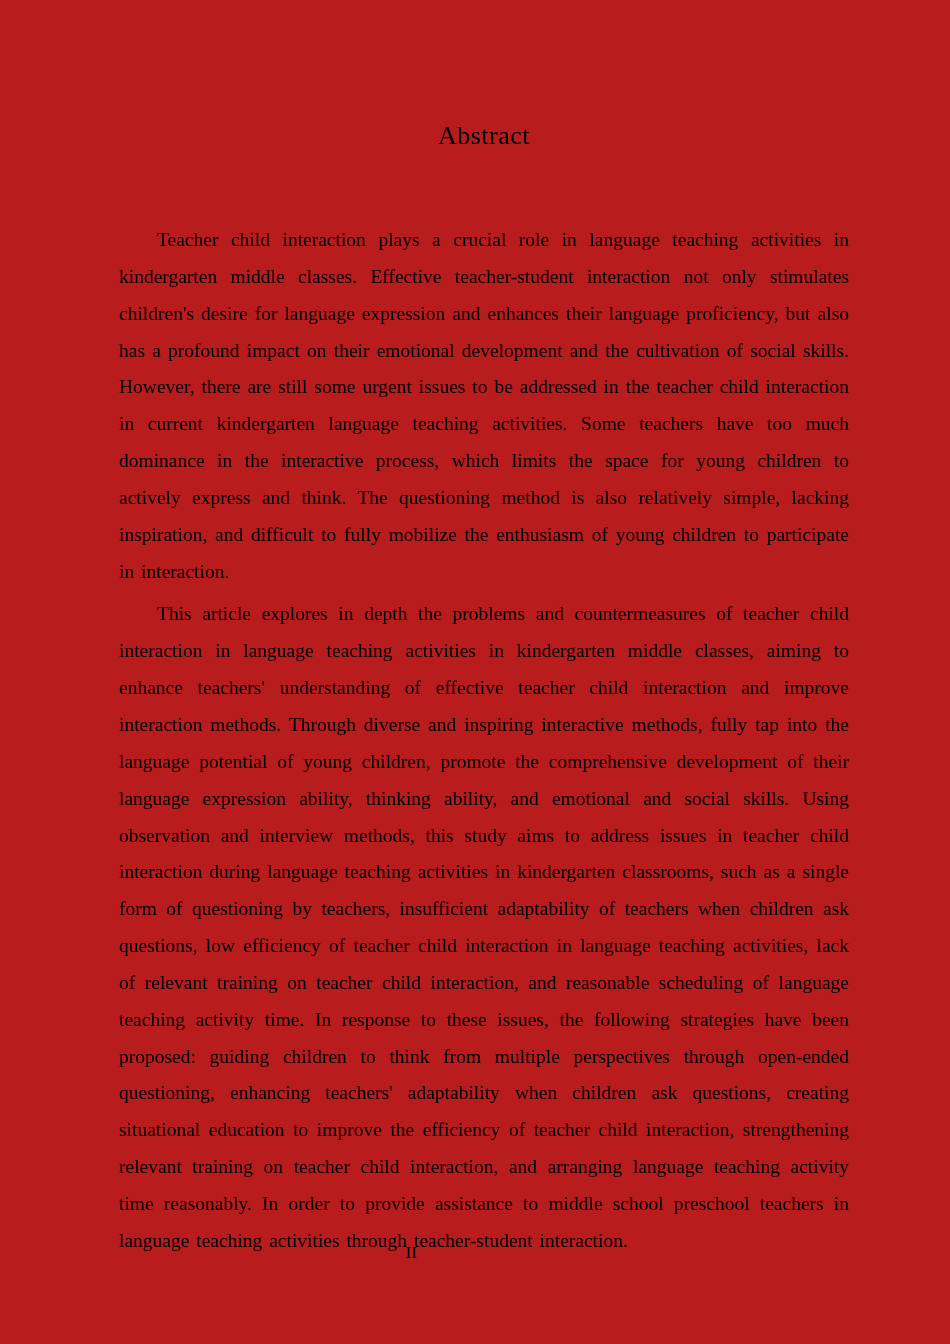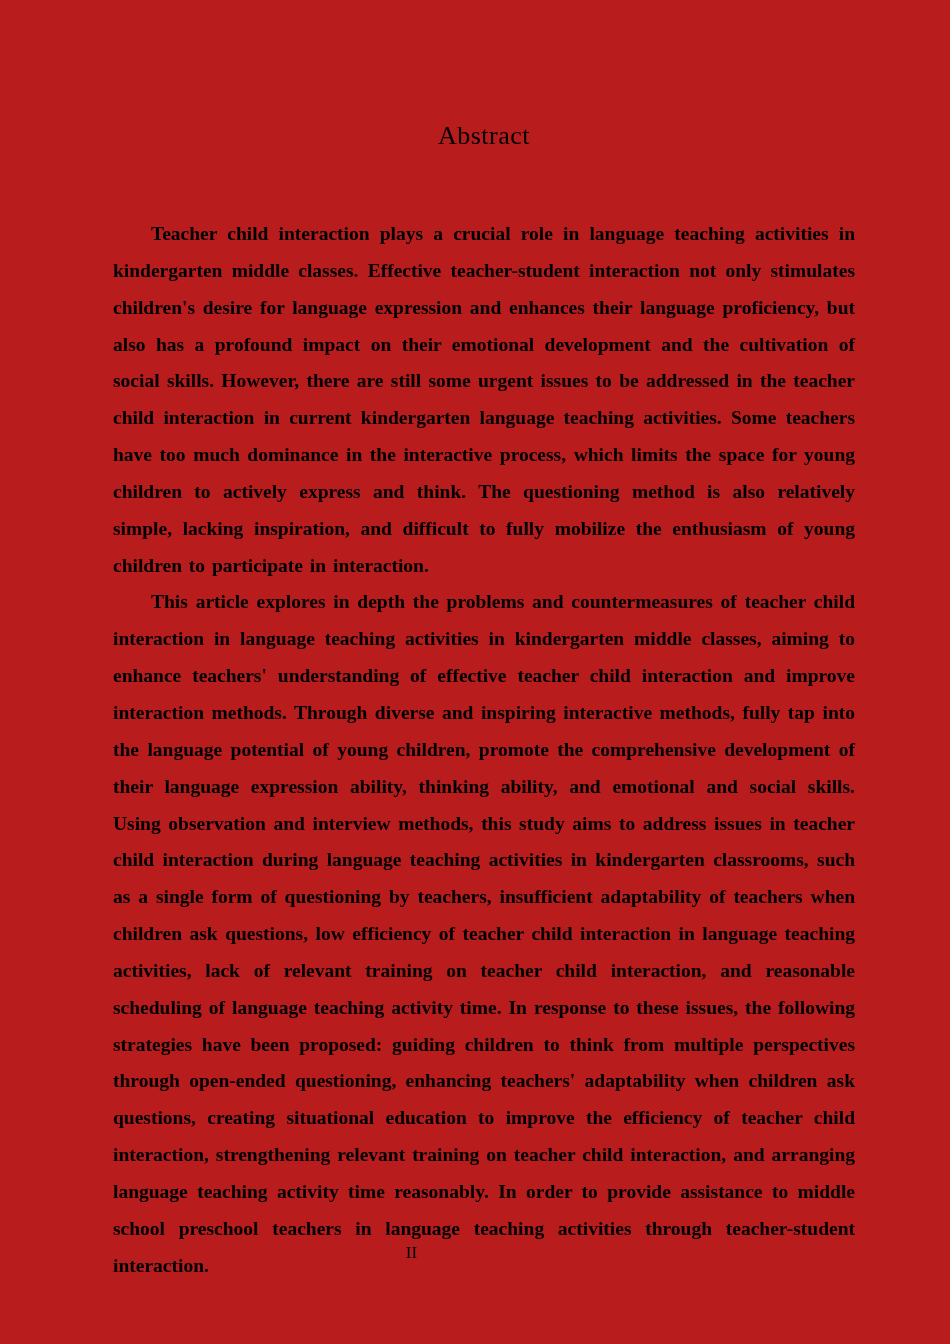--- a/index.html
+++ b/index.html
@@ -31,25 +31,24 @@
   .body-text {
     position: absolute;
     top: 216px;
     left: 113px;
     width: 742px;
     font-size: 19.5px;
     line-height: 36.85px;
     text-align: justify;
   }
   .para {
-    margin: 0;
+    margin: 6px;
     padding: 0;
     text-indent: 38px;
     word-spacing: 2px;
-    font-weight: bold;
   }
   .page-number {
     position: absolute;
     top: 1243px;
     left: 0;
     width: 823px;
     text-align: center;
     font-size: 17px;
     line-height: 20px;
   }

